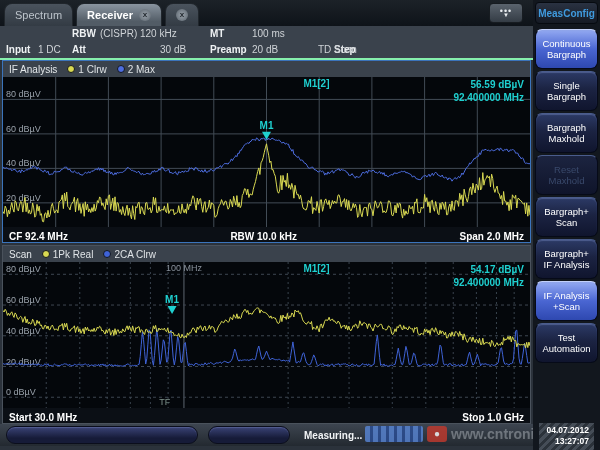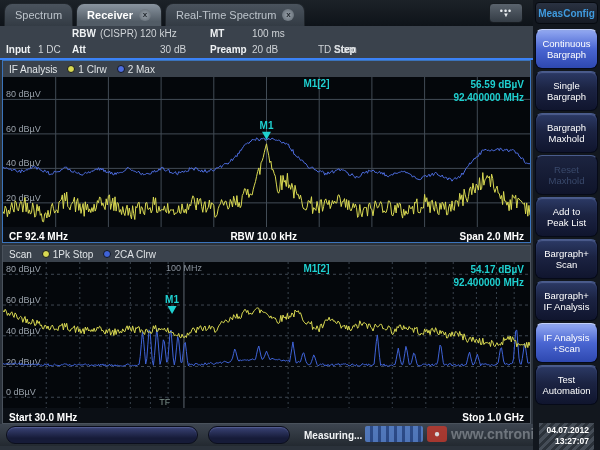--- a/index.html
+++ b/index.html
@@ -16,21 +16,21 @@
   .tab-close { width:12px; height:12px; border-radius:50%; background:radial-gradient(#9aa3ac,#5a636c);
                color:#22282e; font-size:8px; line-height:12px; text-align:center; font-weight:bold; }
   .tab-overflow { position:absolute; right:10px; top:3px; width:34px; height:20px; border-radius:4px;
                   background:linear-gradient(#5a636d,#343c45); border:1px solid #171c21; color:#e8ecef;
                   display:flex; flex-direction:column; align-items:center; justify-content:center; line-height:0.6; }
   .tab-overflow .dots { font-size:9px; letter-spacing:1px; }
   .tab-overflow .arrow { font-size:6px; }
 
   
   .hdr { position:absolute; left:0; top:26px; width:533px; height:34px; background:#3a424c;
-         border-bottom:2px solid #3b82f6; font-size:10px; color:#cfd3d7; }
+         border-bottom:2px solid #86efac; font-size:10px; color:#cfd3d7; }
   .hcell { position:absolute; white-space:nowrap; }
   .hlab { font-weight:bold; color:#eef1f3; }
   .hval { color:#cfd3d7; }
 
   
   .panel { position:absolute; left:2px; width:529px; background:#04070b; }
   .panel1 { top:60px; height:183px; border:1px solid #3b74bb; }
   .panel2 { top:245px; height:179px; border:1px solid #4a525c; }
   .ptitle { height:16px; background:#3a424c; display:flex; align-items:center; gap:10px;
             padding:0 6px; font-size:10px; color:#e3e7ea; }
@@ -91,21 +91,20 @@
 
   <div class="tabbar">
     <div class="tab">
       <span>Spectrum</span>
     </div>
     <div class="tab active">
       <span>Receiver</span>
       <span class="tab-close">x</span>
     </div>
     <div class="tab">
-      <span>Real-Time Spectrum</span>
       <span class="tab-close">x</span>
     </div>
     <div class="tab-overflow">
       <span class="dots">•••</span>
       <span class="arrow">▼</span>
     </div>
   </div>
 
   <div class="hdr">
     <span class="hcell hlab" style="left:72px; top:2px;">RBW</span>
@@ -169,21 +168,21 @@
       <span class="mid">RBW 10.0 kHz</span>
       <span class="right">Span 2.0 MHz</span>
     </div>
   </div>
 
   <div class="panel panel2">
     <div class="ptitle">
       <span>Scan</span>
       <span class="legend-item">
         <span class="dot" style="background: rgb(217, 217, 82);"></span>
-        <span>1Pk Stop</span>
+        <span>1Pk Real</span>
       </span>
       <span class="legend-item">
         <span class="dot" style="background: rgb(63, 99, 216);"></span>
         <span>2CA Clrw</span>
       </span>
     </div>
     <div class="chart chart2">
         <svg width="527" height="146" viewBox="0 0 527 146">
           <line x1="43.235690560809196" y1="0" x2="43.235690560809196" y2="146" stroke="#39434e" stroke-width="1" stroke-dasharray="2,3"></line>
           <line x1="76.77189757238204" y1="0" x2="76.77189757238204" y2="146" stroke="#39434e" stroke-width="1" stroke-dasharray="2,3"></line>
@@ -245,22 +244,20 @@
     <div class="sb-title">MeasConfig</div>
     <div class="skeys">
       <div class="skey active">Continuous
 Bargraph</div>
       <div class="skey">Single
 Bargraph</div>
       <div class="skey">Bargraph
 Maxhold</div>
       <div class="skey disabled">Reset
 Maxhold</div>
-      <div class="skey">Add to
-Peak List</div>
       <div class="skey">Bargraph+
 Scan</div>
       <div class="skey">Bargraph+
 IF Analysis</div>
       <div class="skey active">IF Analysis
 +Scan</div>
       <div class="skey">Test
 Automation</div>
     </div>
     <div class="sb-datetime">

